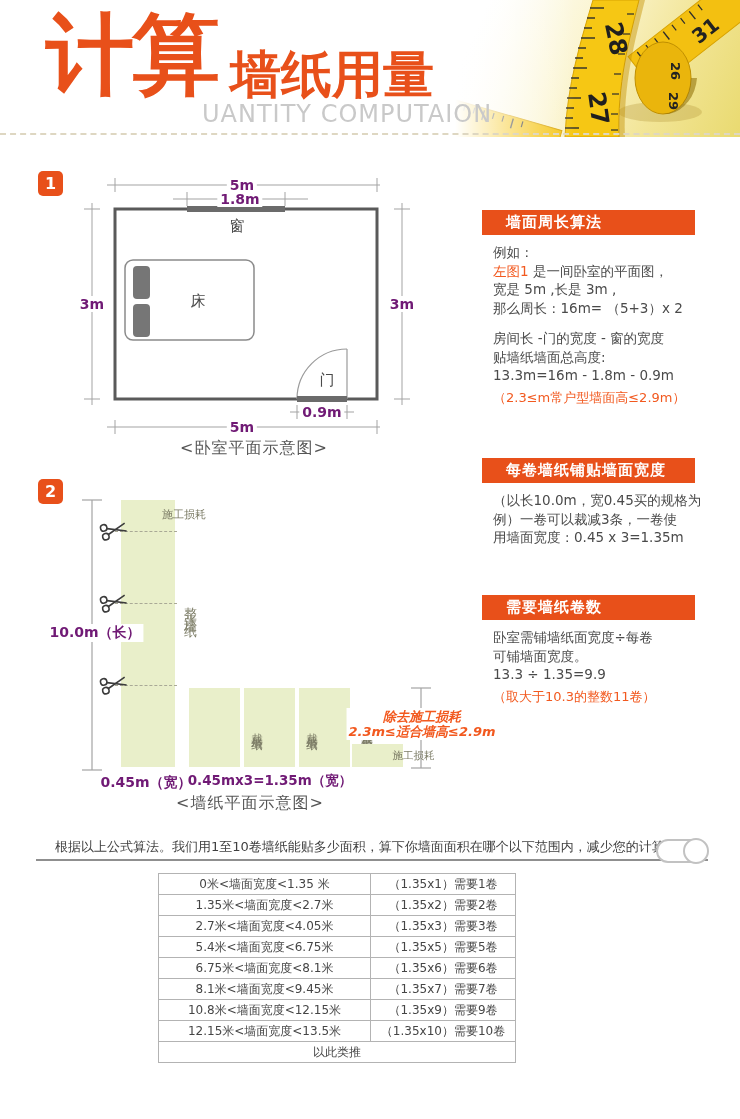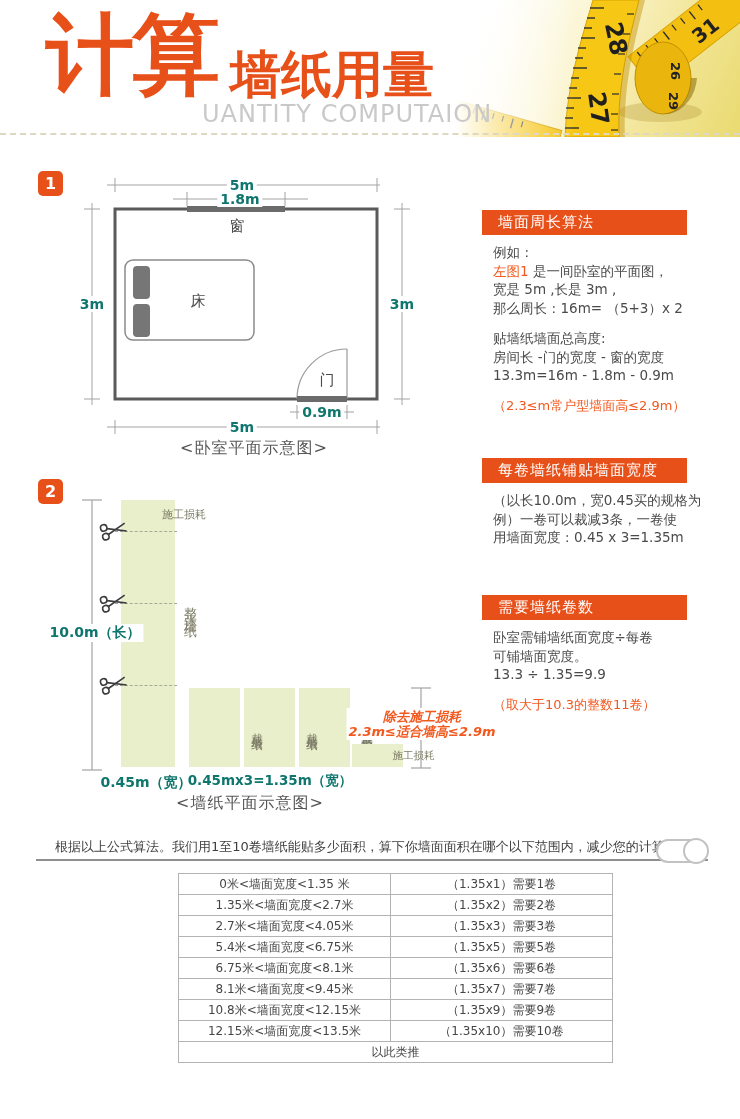--- a/index.html
+++ b/index.html
@@ -20,54 +20,54 @@
   #header-dash{position:absolute;left:0;top:133px;width:740px;border-top:2px dashed #ded7c2;z-index:4;}
 
   
   .badge{position:absolute;width:25px;height:25px;background:#e8501a;border-radius:5px;
          color:#fff;font-size:16px;font-weight:bold;text-align:center;line-height:25px;}
 
   
   #diagram1{position:absolute;left:70px;top:165px;width:360px;height:300px;}
   #diagram2{position:absolute;left:30px;top:478px;width:490px;height:345px;}
   .dimlabel{position:absolute;transform:translate(-50%,-50%);background:#fff;padding:0 3px;
-            color:#0f766e;font-size:14px;font-weight:bold;white-space:nowrap;}
+            color:#701a75;font-size:14px;font-weight:bold;white-space:nowrap;}
   .roomlabel{position:absolute;transform:translate(-50%,-50%);color:#4a4a4a;
              font-size:15px;white-space:nowrap;}
   .caption{position:absolute;transform:translate(-50%,-50%);color:#565656;font-size:16px;
            letter-spacing:1px;white-space:nowrap;}
   .strip{position:absolute;background:#e9efca;}
   .cutline{position:absolute;width:62px;border-top:1px dashed #a9a996;}
   .vtext{writing-mode:vertical-rl;text-orientation:upright;}
   .striplabel{position:absolute;color:#7d7d67;text-align:center;padding-left:36px;}
   .scissors{position:absolute;transform:rotate(-14deg);}
   .note-orange{position:absolute;transform:translate(-50%,-50%);color:#f2591f;font-size:13px;
                font-weight:bold;text-align:center;background:#fff;padding:1px 2px;white-space:nowrap;line-height:15px;font-style:italic;}
 
   
   .panel{position:absolute;left:482px;width:230px;}
   .panel-header{background:#e8501a;color:#ffffff;width:189px;height:25px;line-height:25px;
-                padding-left:16px;font-size:15px;font-weight:normal;letter-spacing:1px;}
+                padding-left:24px;font-size:15px;font-weight:bold;letter-spacing:1px;}
   .panel-body{margin-top:8px;margin-left:11px;font-size:13.5px;color:#4a4a4a;
               line-height:18.5px;white-space:nowrap;}
   .hl{color:#f2591f;}
-  .pnote{color:#f2591f;font-size:13px;margin-top:12px;}
+  .pnote{color:#f2591f;font-size:13px;margin-top:4px;}
   .pgap{height:12px;}
 
   
   #intro-text{position:absolute;left:55px;top:838px;font-size:13px;color:#3f3f3f;white-space:nowrap;}
   #divider-line{position:absolute;left:36px;top:859px;width:672px;height:2px;background:#8f8f8f;}
   #roll-capsule{position:absolute;left:656px;top:839px;width:48px;height:20px;background:#fff;
                 border:2px solid #c2c2c2;border-radius:12px;z-index:2;}
   #roll-circle{position:absolute;left:683px;top:838px;width:22px;height:22px;background:#fff;
                border:2px solid #c2c2c2;border-radius:50%;z-index:3;}
 
   
-  #range-table{position:absolute;left:158px;top:873px;width:435px;border-collapse:collapse;
-               font-size:12px;color:#454545;margin-left:20px;}
+  #range-table{position:absolute;left:158px;top:873px;width:358px;border-collapse:collapse;
+               font-size:12px;color:#454545;}
   #range-table td{border:1px solid #b3b3b3;height:20px;text-align:center;padding:0;}
   #range-table td.c1{width:211px;}
 </style>
 </head>
 <body>
 
 <div id="page">
 
   <div id="photo">
     <svg width="285" height="137" viewBox="0 0 285 137">
@@ -197,22 +197,22 @@
   </div>
 
   <div class="panel" style="top:210px;">
     <div class="panel-header">墙面周长算法</div>
     <div class="panel-body">
       <div>例如：</div>
       <div><span class="hl">左图1</span><span> 是一间卧室的平面图，</span></div>
       <div>宽是 5m ,长是 3m ,</div>
       <div>那么周长：16m= （5+3）x 2</div>
       <div class="pgap"></div>
+      <div>房间长 -门的宽度 - 窗的宽度</div>
       <div>贴墙纸墙面总高度:</div>
-      <div>房间长 -门的宽度 - 窗的宽度</div>
       <div>13.3m=16m - 1.8m - 0.9m</div>
       <div class="pnote">（2.3≤m常户型墙面高≤2.9m）</div>
     </div>
   </div>
 
   <div class="badge" style="left:38px;top:479px;">2</div>
 
   <div id="diagram2">
     <svg width="490" height="345" viewBox="0 0 490 345" style="position:absolute;left:0;top:0;">
       <g stroke="#a3a3a3" stroke-width="1.2">

